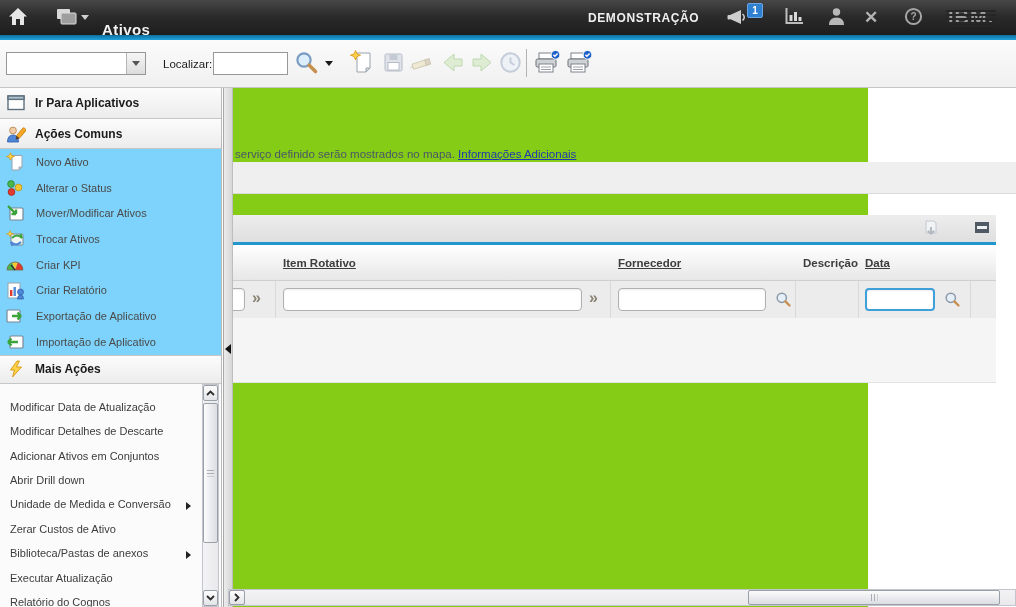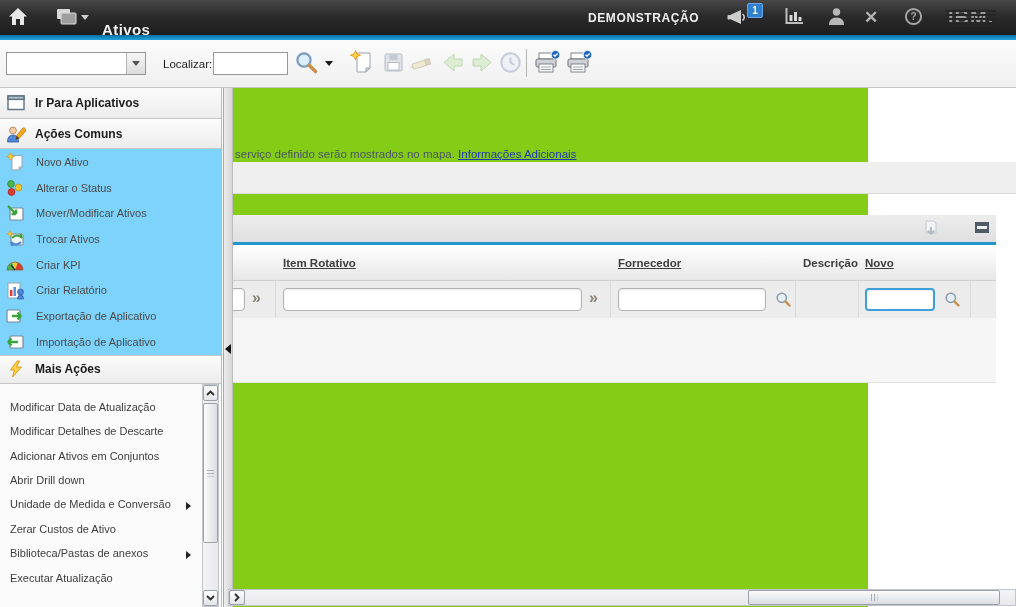--- a/index.html
+++ b/index.html
@@ -429,20 +429,23 @@
         <div class="more-item">
           <span>Zerar Custos de Ativo</span>
         </div>
         <div class="more-item">
           <span>Biblioteca/Pastas de anexos</span>
           <span class="subarrow"></span>
         </div>
         <div class="more-item">
           <span>Executar Atualização</span>
         </div>
+        <div class="more-item">
+          <span>Relatório do Cognos</span>
+        </div>
 
         <div class="vscroll">
           <div class="sbtn up">
             <svg width="9" height="6" viewBox="0 0 9 6">
                 <path d="M1 5 L4.5 1.5 L8 5" stroke="#2d2d2d" stroke-width="1.8" fill="none"></path>
               </svg>
           </div>
           <div class="vthumb">
             <div class="vgrip"></div>
           </div>
@@ -480,21 +483,21 @@
               <rect x="2" y="4" width="10" height="3" fill="#eef1f4"></rect>
             </svg>
           </span>
         </div>
         <div class="blueline"></div>
 
         <div class="hdr-row">
           <span class="hdr u h-c1">Item Rotativo</span>
           <span class="hdr u h-c2">Fornecedor</span>
           <span class="hdr h-c3">Descrição</span>
-          <span class="hdr u h-c4">Novo</span>
+          <span class="hdr u h-c4">Data</span>
         </div>
 
         <div class="flt-row">
           <span class="fsep" style="left:42px"></span>
           <span class="fsep" style="left:377px"></span>
           <span class="fsep" style="left:562px"></span>
           <span class="fsep" style="left:625px"></span>
           <span class="fsep" style="left:737px"></span>
 
           <input class="finput" style="left: -26px; width: 38px;" value="">

